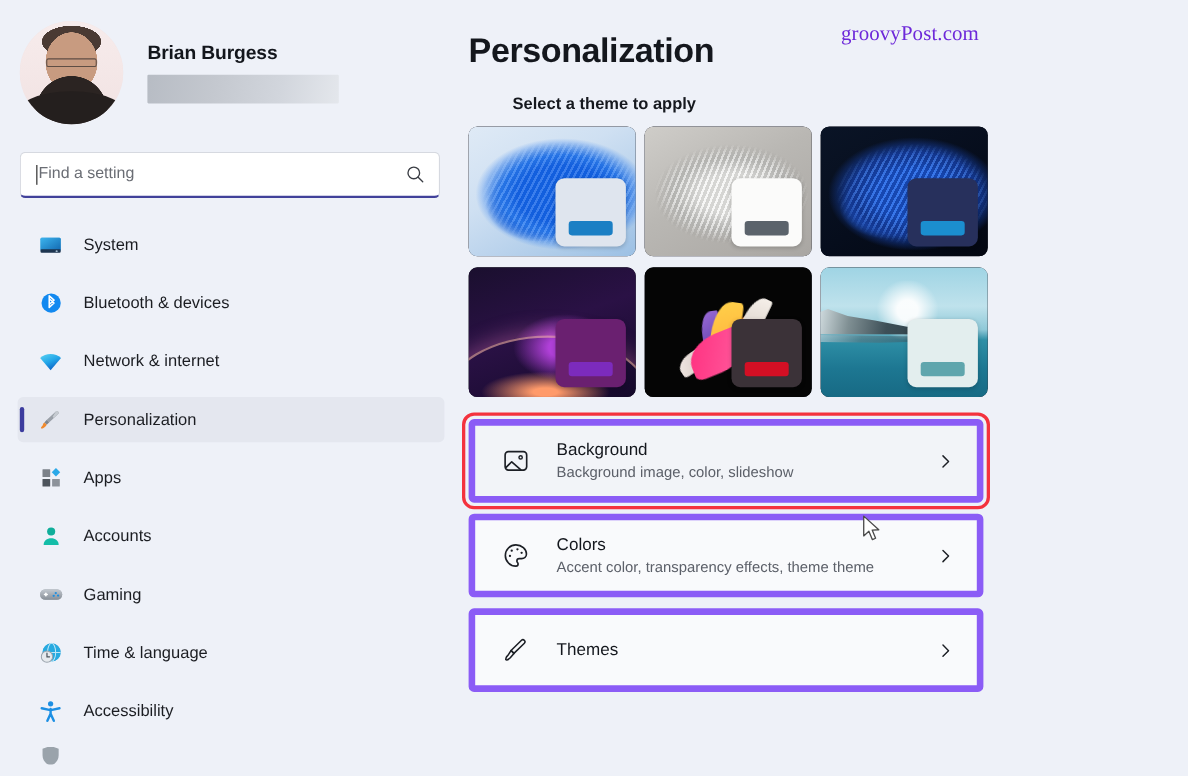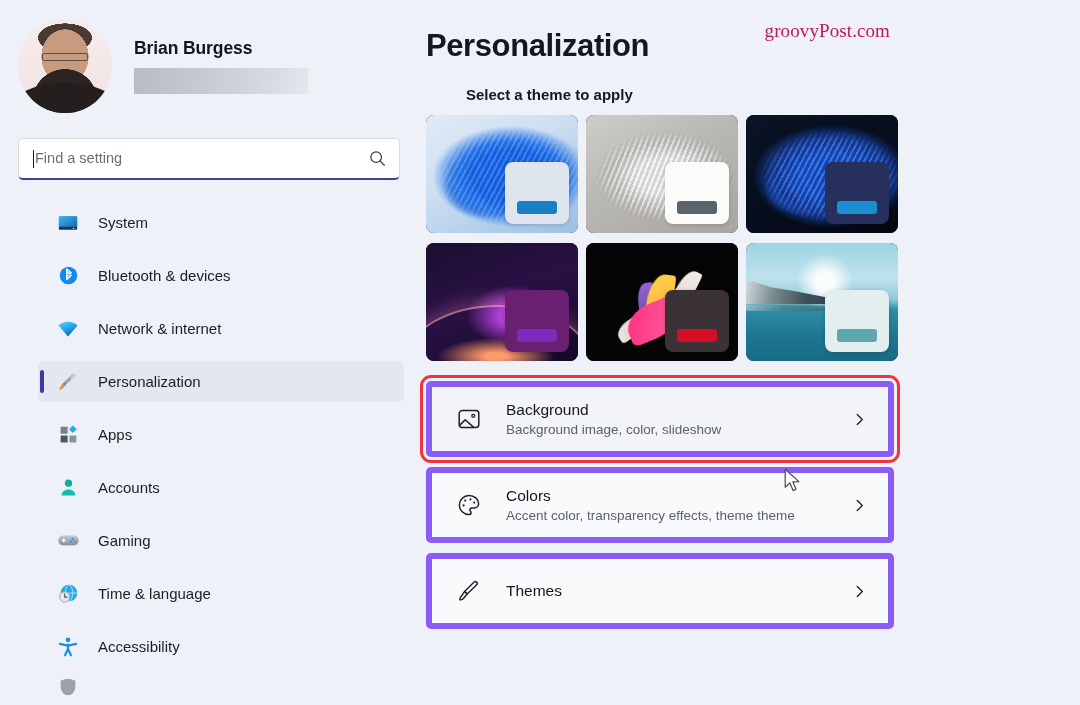--- a/index.html
+++ b/index.html
@@ -122,21 +122,20 @@
     flex: 1;
     font-size: 14.5px;
     color: #6a6d74;
     line-height: 1;
   }
   .search-icon { flex: 0 0 18px; display: flex; align-items: center; }
 
   .nav {
     margin-top: 22px;
     padding: 0 14px 0 16px;
-    margin-left: 22px;
   }
   .nav-item {
     display: flex;
     align-items: center;
     height: 41px;
     border-radius: 5px;
     padding-left: 18px;
     position: relative;
     margin-bottom: 12px;
   }
@@ -176,21 +175,21 @@
     position: relative;
     overflow: hidden;
   }
 
   .watermark {
     position: absolute;
     right: 18px;
     top: 20px;
     font-family: "Liberation Serif", serif;
     font-size: 19px;
-    color: #be185d;
+    color: #6d28d9;
     letter-spacing: .1px;
   }
 
   .page-title {
     font-size: 31px;
     font-weight: 700;
     color: #14171d;
     letter-spacing: -.4px;
     padding-top: 28px;
     padding-left: 2px;

